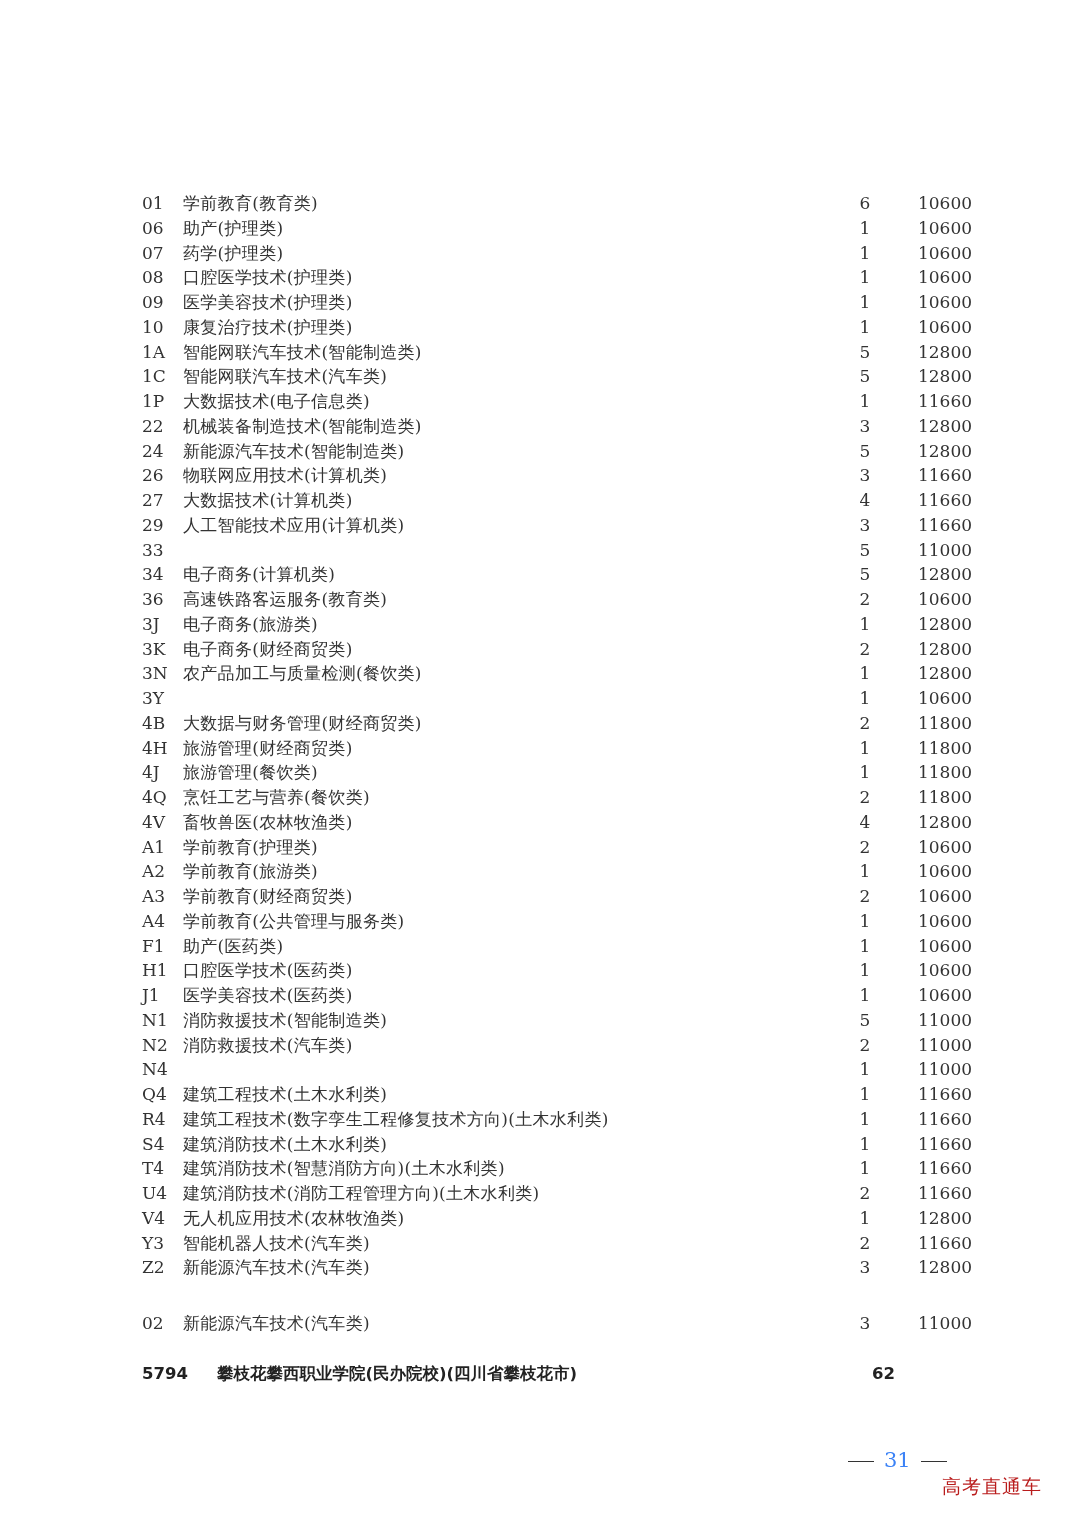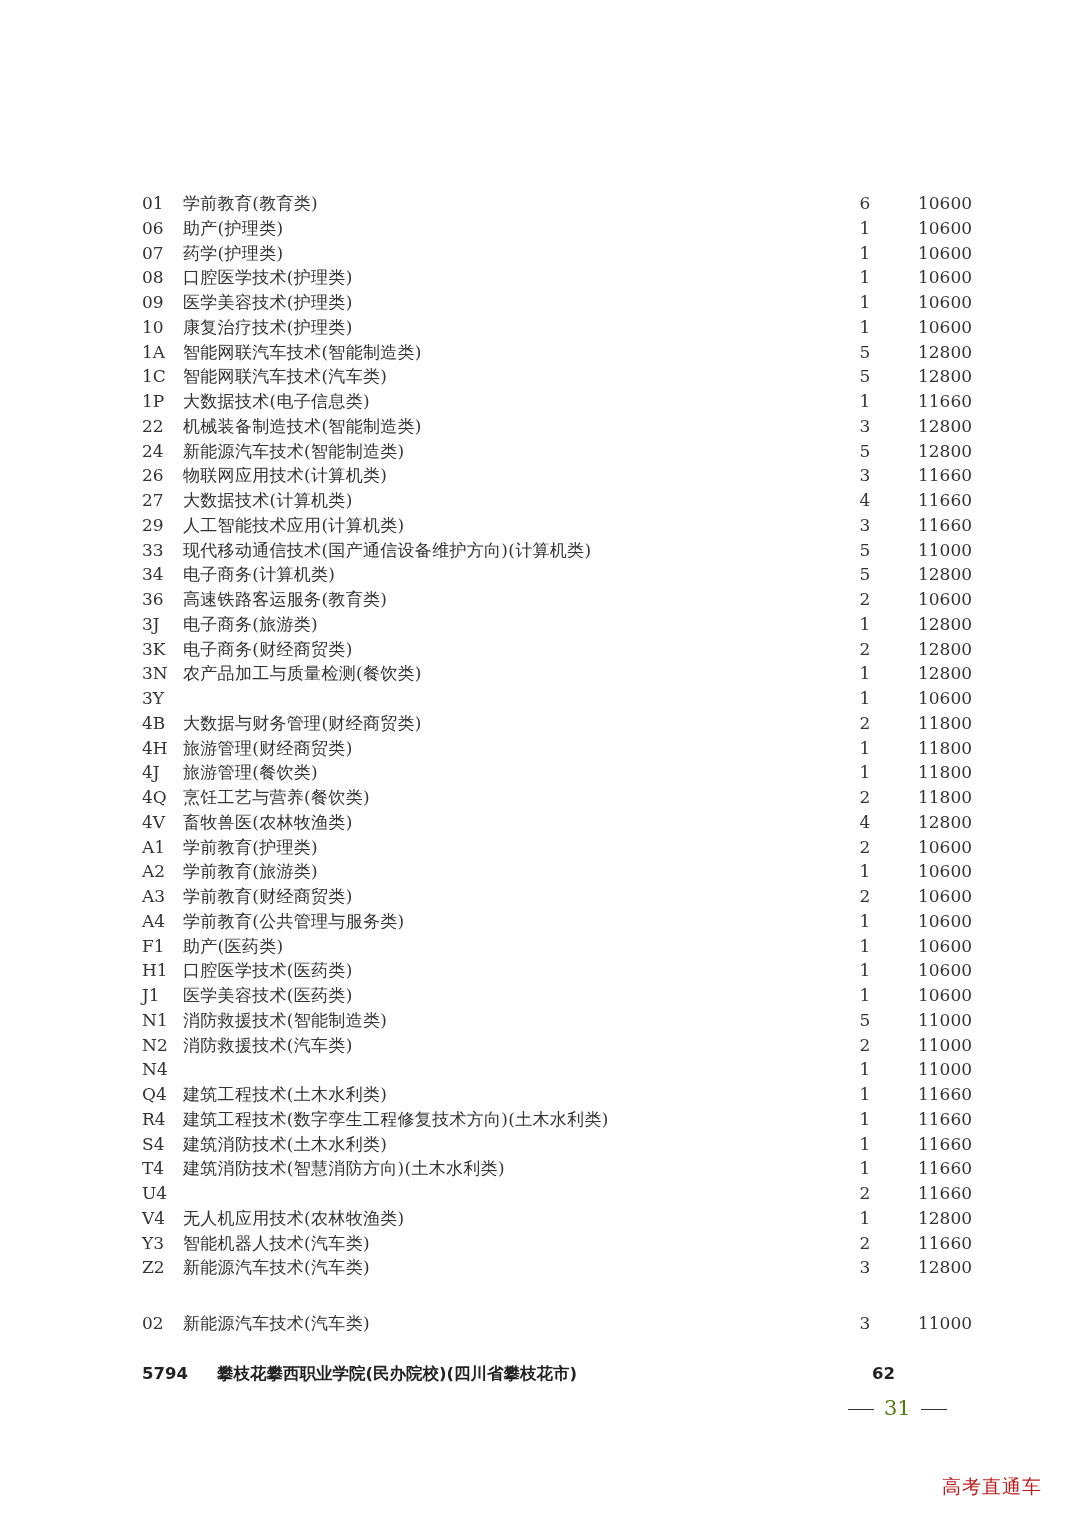--- a/index.html
+++ b/index.html
@@ -11,21 +11,21 @@
   .row .code { position: absolute; left: 142px; width: 30px; white-space: nowrap; }
   .row .name { position: absolute; left: 183px; white-space: nowrap; letter-spacing: 0.3px; }
   .row .plan { position: absolute; left: 840px; width: 50px; text-align: center; }
   .row .fee  { position: absolute; left: 915px; width: 60px; text-align: center; }
   .school { position: absolute; left: 0; top: 1362px; width: 1080px; height: 24px; line-height: 24px;
             font-family: "DejaVu Sans", "Liberation Sans", sans-serif; font-weight: bold; font-size: 16.5px; color: #222; margin-left: 24px; }
   .school .s-code { position: absolute; left: 118px; }
   .school .s-name { position: absolute; left: 193px; white-space: nowrap; }
   .school .s-plan { position: absolute; left: 848px; }
   .tail { position: absolute; left: 0; top: 1311px; width: 1080px; }
-  .page-num { position: absolute; left: 838px; top: 1396px; font-size: 21px; color: #4d7c0f; white-space: nowrap; }
+  .page-num { position: absolute; left: 838px; top: 1448px; font-size: 21px; color: #3b82f6; white-space: nowrap; }
   .page-num .dash { display: inline-block; width: 26px; height: 1.5px; background: #333; vertical-align: middle; margin: 0 10px; }
   .watermark { position: absolute; left: 942px; top: 1474px; font-family: "DejaVu Sans", "Liberation Sans", sans-serif;
                font-size: 19px; color: #b91c1c; letter-spacing: 1px; }
 </style>
 </head>
 <body>
 
 <div class="page">
 
   <div class="rows" id="rows">
@@ -108,21 +108,20 @@
         <span class="fee">11660</span>
       </div>
       <div class="row">
         <span class="code">29</span>
         <span class="name">人工智能技术应用(计算机类)</span>
         <span class="plan">3</span>
         <span class="fee">11660</span>
       </div>
       <div class="row">
         <span class="code">33</span>
-        <span class="name">现代移动通信技术(国产通信设备维护方向)(计算机类)</span>
         <span class="plan">5</span>
         <span class="fee">11000</span>
       </div>
       <div class="row">
         <span class="code">34</span>
         <span class="name">电子商务(计算机类)</span>
         <span class="plan">5</span>
         <span class="fee">12800</span>
       </div>
       <div class="row">
@@ -262,20 +261,21 @@
         <span class="fee">11660</span>
       </div>
       <div class="row">
         <span class="code">T4</span>
         <span class="name">建筑消防技术(智慧消防方向)(土木水利类)</span>
         <span class="plan">1</span>
         <span class="fee">11660</span>
       </div>
       <div class="row">
         <span class="code">U4</span>
+        <span class="name">建筑消防技术(消防工程管理方向)(土木水利类)</span>
         <span class="plan">2</span>
         <span class="fee">11660</span>
       </div>
       <div class="row">
         <span class="code">V4</span>
         <span class="name">无人机应用技术(农林牧渔类)</span>
         <span class="plan">1</span>
         <span class="fee">12800</span>
       </div>
       <div class="row">

